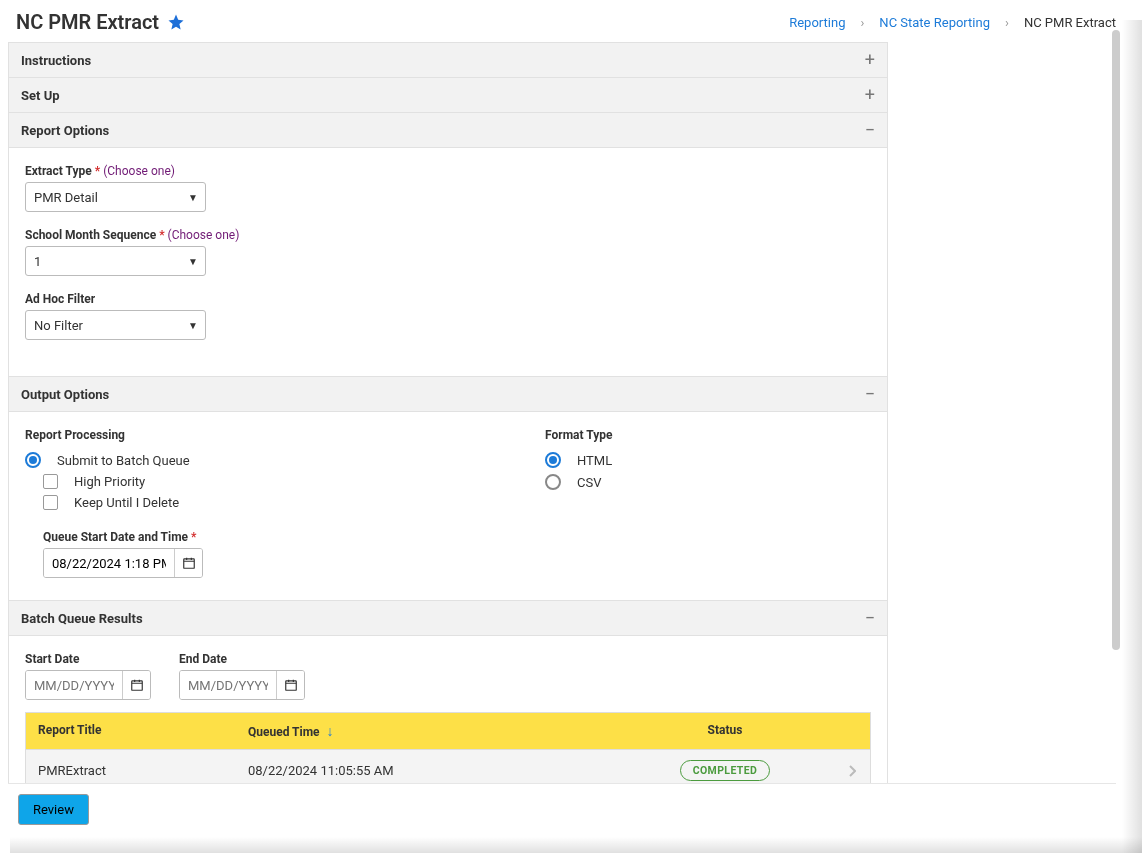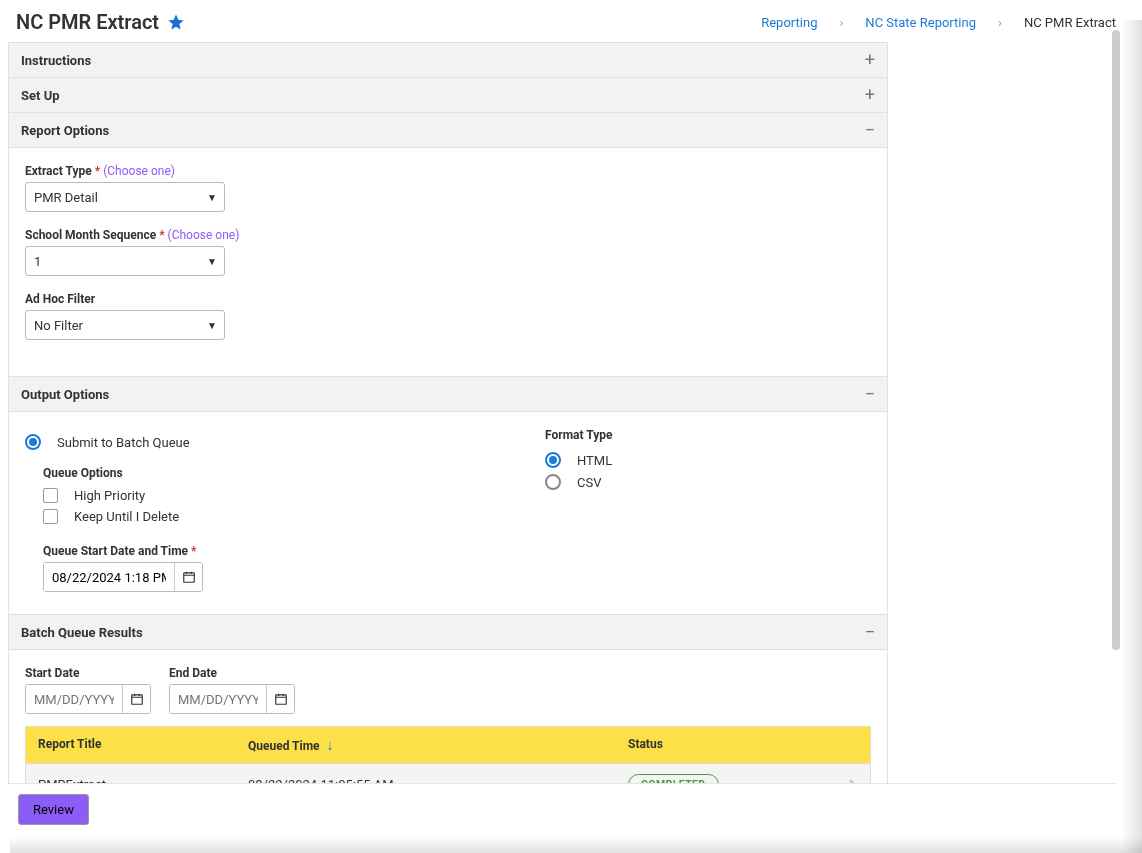--- a/index.html
+++ b/index.html
@@ -42,21 +42,21 @@
     }
     .header-row {
       display: flex;
       align-items: center;
       justify-content: space-between;
       padding: 10px 0 8px 8px;
     }
     .page-title-wrap { display: flex; align-items: center; gap: 8px; }
     .page-title { font-size: 20px; font-weight: 600; color: #333; }
     .star-icon { color: #1d6fd8; }
-    .breadcrumb { font-size: 13px; color: #333; display: flex; align-items: center; gap: 20px; }
+    .breadcrumb { font-size: 13px; color: #333; display: flex; align-items: center; gap: 13px; }
     .breadcrumb a { color: #1d7bd8; text-decoration: none; }
     .breadcrumb .sep { color: #999; padding: 0 2px; }
     .scroll-body {
       flex: 1;
       overflow: hidden;
       padding: 0 0 0 0;
     }
     .panel-area {
       width: 880px;
       border-top: 1px solid #e1e1e1;
@@ -75,24 +75,24 @@
     .section-toggle-icon { color: #777; font-size: 18px; line-height: 1; font-weight: 400; }
     .section-body {
       border: 1px solid #e1e1e1;
       border-top: none;
       padding: 16px 16px 22px 16px;
       background: #fff;
     }
     .field-block { margin-bottom: 16px; }
     .field-label { font-size: 12px; font-weight: 700; color: #333; margin-bottom: 4px; display: block; }
     .field-label .req { color: #d32f2f; }
-    .field-label .hint { font-weight: 400; color: #8b5cf6; }
+    .field-label .hint { font-weight: 400; color: #701a75; }
     .select-wrap {
       position: relative;
-      width: 200px;
+      width: 181px;
     }
     .select-control {
       width: 100%;
       border: 1px solid #bbb;
       border-radius: 3px;
       background: #fff;
       padding: 6px 28px 6px 8px;
       font-size: 13px;
       cursor: pointer;
       display: flex;
@@ -137,34 +137,34 @@
     .date-input-group input {
       border: none; outline: none; padding: 0 8px; font-size: 13px;
       width: 130px;
       font-family: inherit;
     }
     .date-input-group .cal-btn {
       border: none; border-left: 1px solid #ccc; background: #fff;
       width: 28px; display: flex; align-items: center; justify-content: center;
       cursor: pointer;
     }
-    .date-row { display: flex; gap: 18px; }
+    .date-row { display: flex; gap: 28px; }
     .table-wrap { margin-top: 12px; }
     .table-head {
       display: flex;
       background: #fde047;
       border: 1px solid #ddd;
       font-size: 12px;
       font-weight: 700;
       color: #333;
     }
     .table-head .th, .table-row .td { padding: 10px 12px; }
     .col-title { width: 210px; }
     .col-time { width: 380px; }
-    .col-status { flex: 1; }
+    .col-status { flex: 1; text-align: center; }
     .col-chevron { width: 36px; display:flex; align-items:center; justify-content:center; }
     .sort-arrow { color: #1d7bd8; font-size: 14px; margin-left: 4px; }
     .table-row {
       display: flex;
       background: #f4f4f4;
       border: 1px solid #ddd;
       border-top: none;
       align-items: center;
     }
     .status-pill {
@@ -180,21 +180,21 @@
     .chevron-icon { color: #bbb; }
     .footer-bar {
       position: absolute;
       left: 8px; right: 26px; bottom: 18px;
       background: #fff;
       border-top: 1px solid #e6e6e6;
       padding: 10px 10px;
     }
     .btn {
       border: 1px solid #999;
-      background: #8b5cf6;
+      background: #0ea5e9;
       border-radius: 3px;
       padding: 7px 14px;
       font-size: 13px;
       cursor: pointer;
       font-family: inherit;
     }
     .scrollbar-fake {
       position: absolute;
       right: 22px; top: 30px;
       width: 8px; height: 620px;
@@ -285,28 +285,28 @@
           </div>
         </div>
 
         <div class="section-header">
           <span class="title">Output Options</span>
           <span class="section-toggle-icon">−</span>
         </div>
         <div class="section-body">
           <div class="cols">
             <div class="col" style="width:420px;">
+              <div class="field-label">Report Processing</div>
               <div style="height:6px;"></div>
               <div class="radio-row">
                 <span class="radio-dot checked"></span>
                 <span>Submit to Batch Queue</span>
               </div>
 
               <div class="sub-indent">
-                <div class="sub-heading">Queue Options</div>
                 <div class="check-row">
                   <span class="check-box"></span>
                   <span>High Priority</span>
                 </div>
                 <div class="check-row">
                   <span class="check-box"></span>
                   <span>Keep Until I Delete</span>
                 </div>
 
                 <div style="height:14px;"></div>

